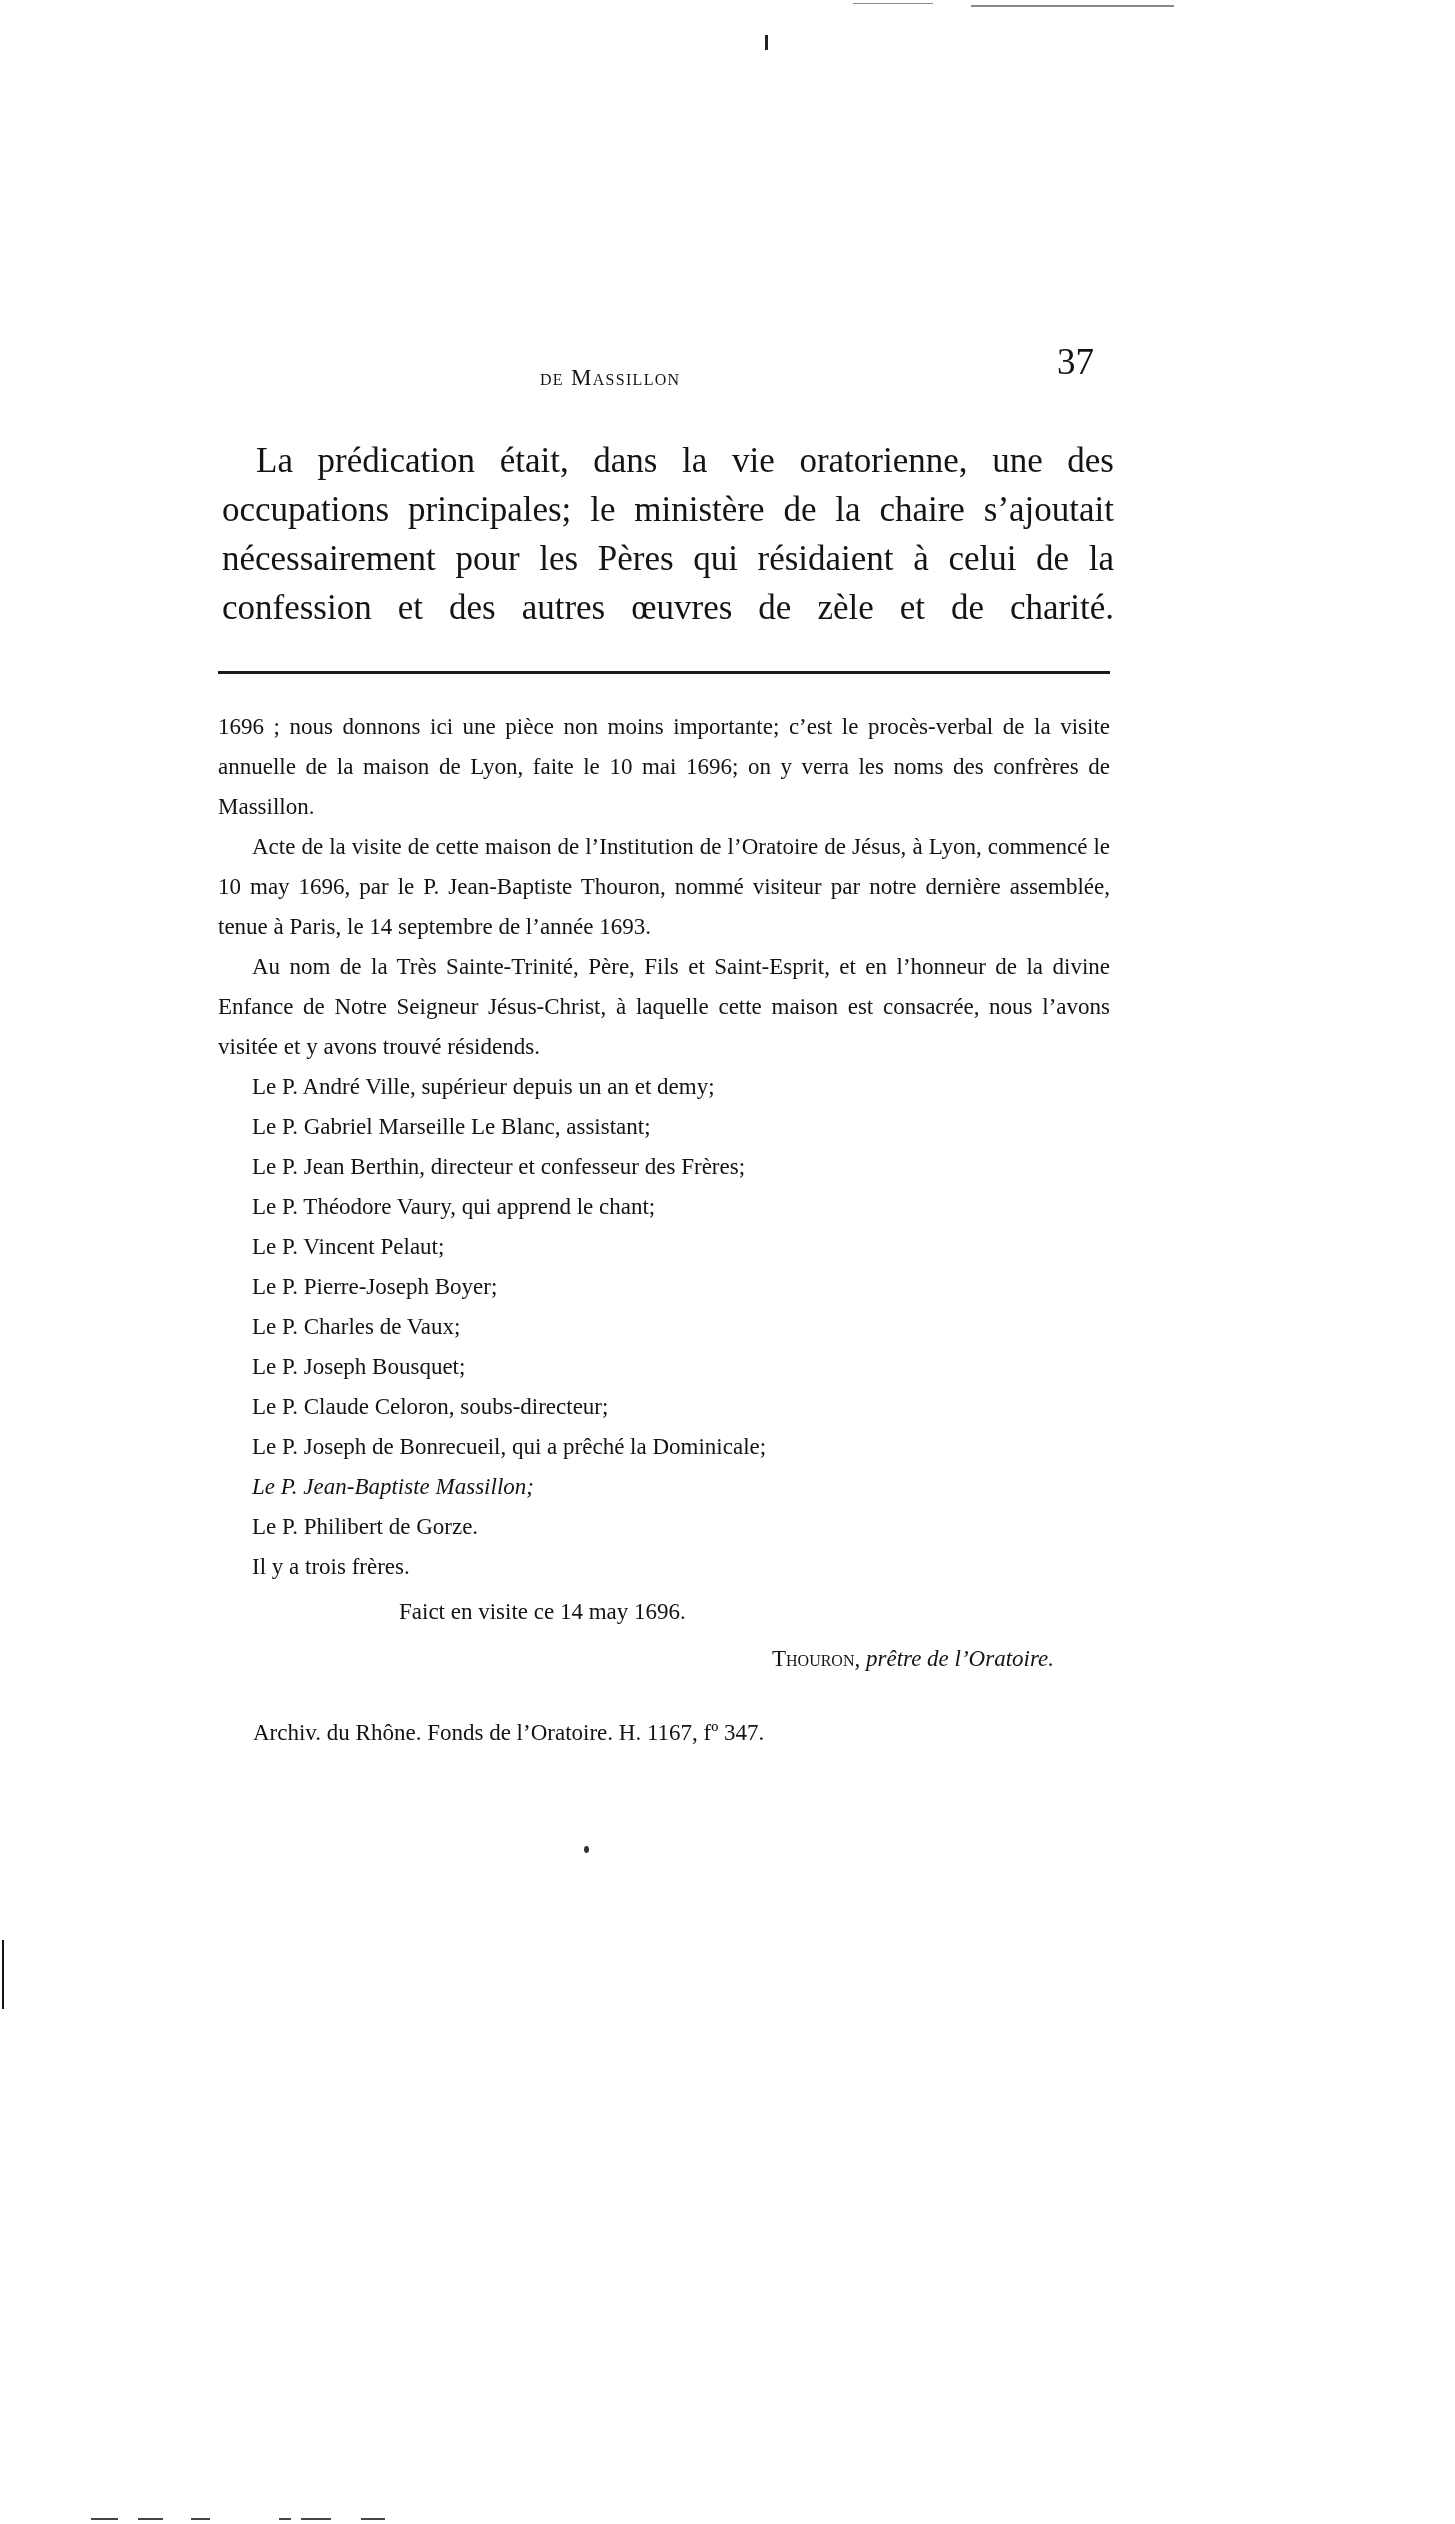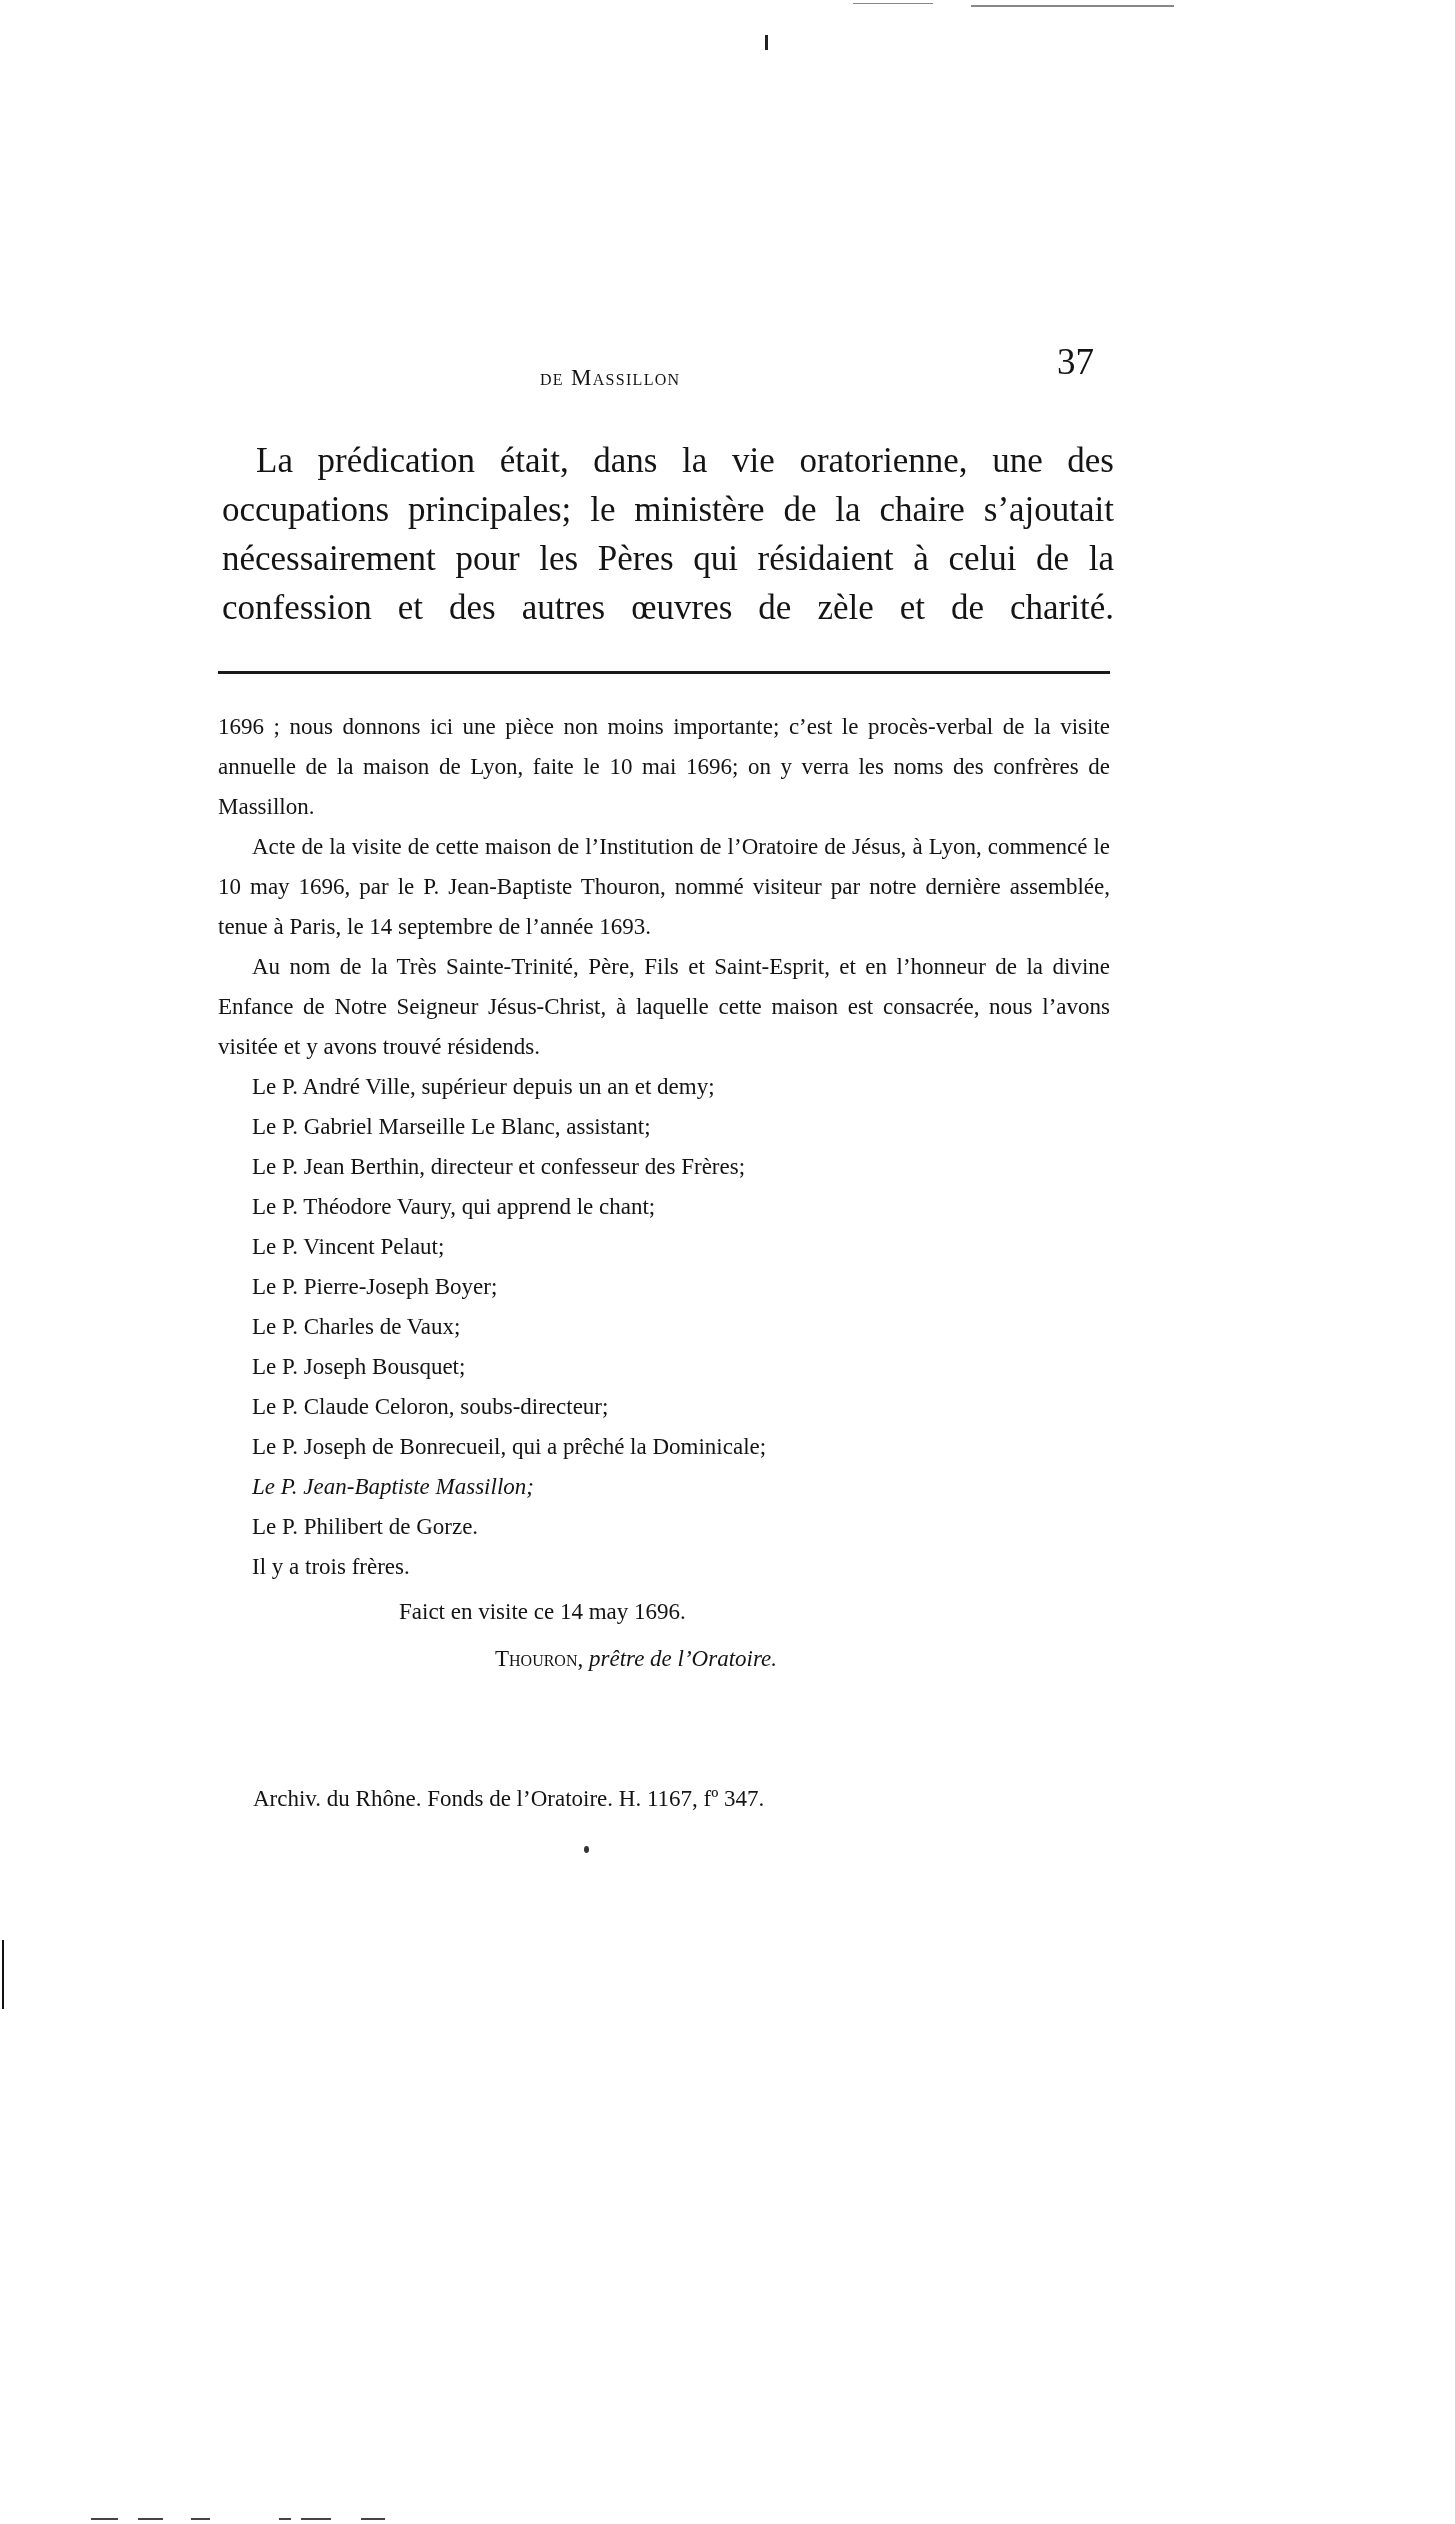--- a/index.html
+++ b/index.html
@@ -12,24 +12,24 @@
   .page-number { left: 1057px; top: 340px; font-size: 37px; white-space: nowrap; }
   .body-text { left: 218px; top: 432px; width: 892px; font-size: 35px; line-height: 49px;
                text-align: justify; text-align-last: justify; text-indent: 34px; margin: 4px; }
   .rule { left: 218px; top: 671px; width: 892px; height: 2.5px; background: #1a1a1a; }
   .notes { left: 218px; top: 707px; width: 892px; font-size: 23px; line-height: 40px; }
   .notes p { margin: 0; text-align: justify; }
   .notes p.ind { text-indent: 34px; }
   .notes p.list { padding-left: 34px; text-align: left; }
   .notes p.list.italic { font-style: italic; }
   .notes p.closing { padding-left: 181px; text-align: left; margin-top: 5px; }
-  .notes p.sig { text-align: center; padding-right: 56px; margin-top: 6.8px; }
+  .notes p.sig { text-align: right; padding-right: 56px; margin-top: 6.8px; }
   .sig .sc { font-variant: small-caps; }
   .sig .it { font-style: italic; }
-  .notes p.source { padding-left: 35px; text-align: left; margin-top: 100px; }
+  .notes p.source { padding-left: 35px; text-align: left; margin-top: 34px; }
   .margin-bar { left: 1.7px; top: 1940px; width: 2.5px; height: 69px; background: #111; }
   .speck { background: #333; }
   .dash { top: 2518px; height: 1.7px; background: #444; }
   .scan-top { top: 2.5px; height: 1.7px; background: #888; }
 </style>
 </head>
 <body>
 
 <div class="abs scan-top" style="left:853px;width:80px;"></div>
 <div class="abs scan-top" style="left:971px;width:203px;top:5px;"></div>

